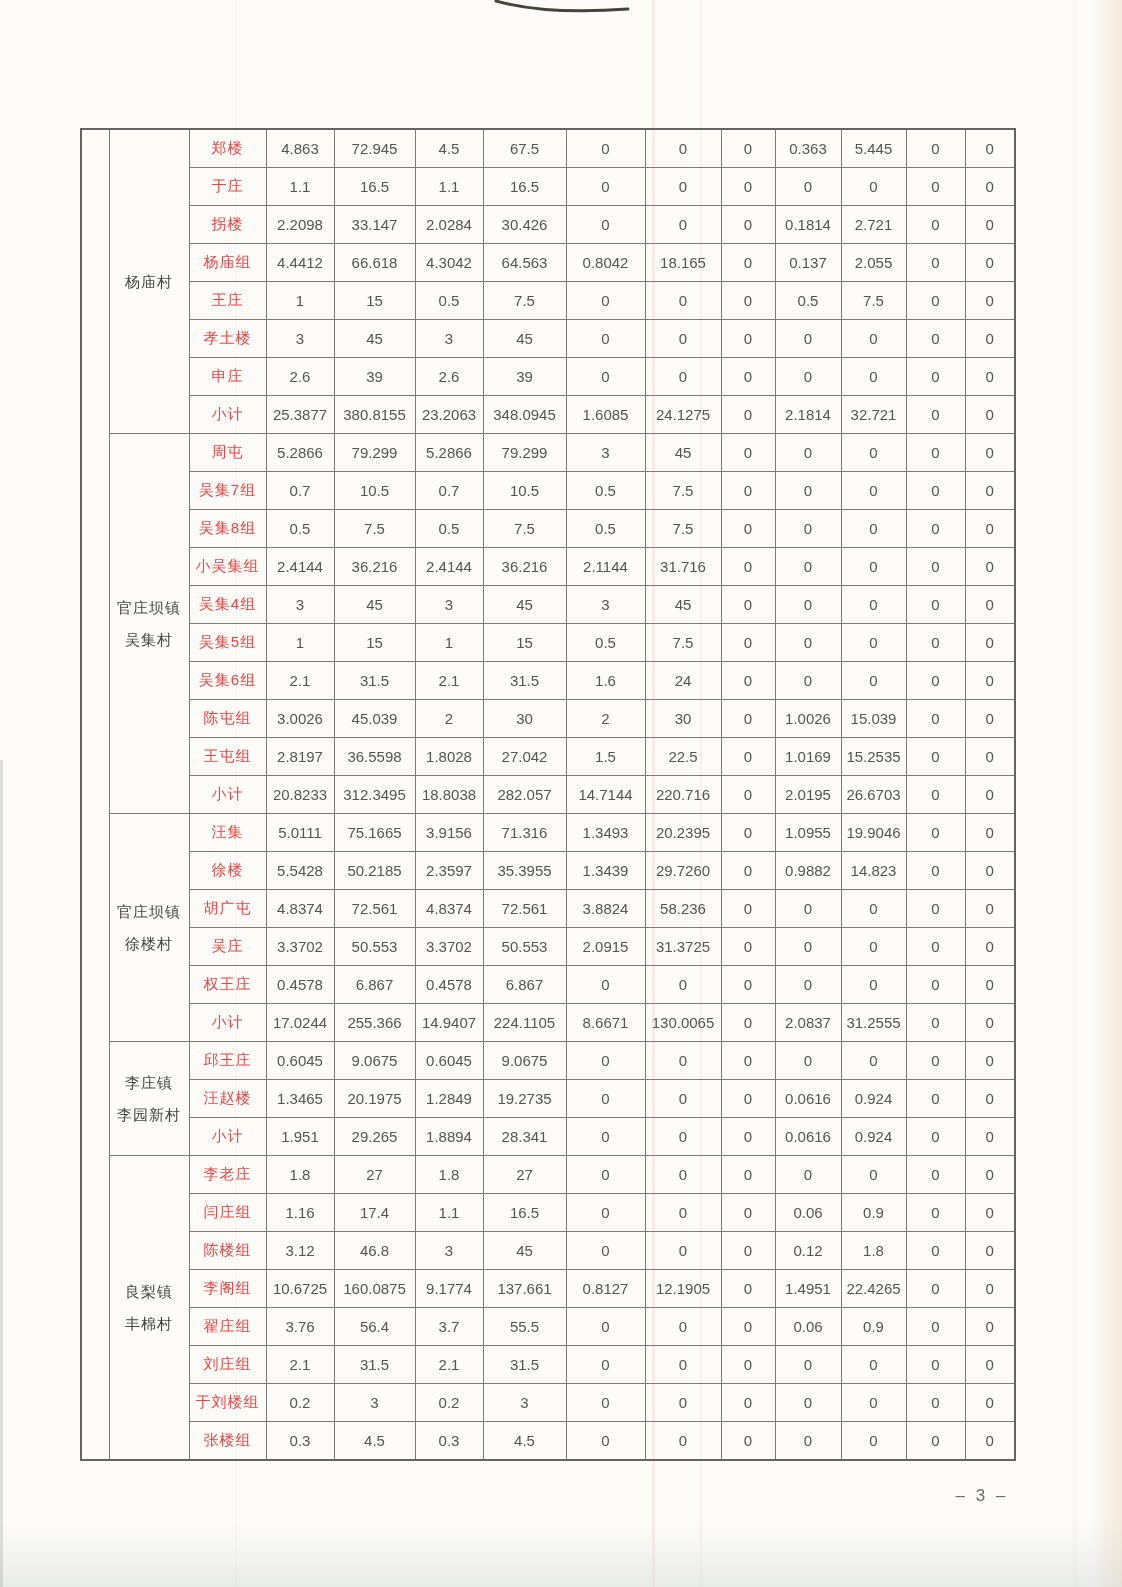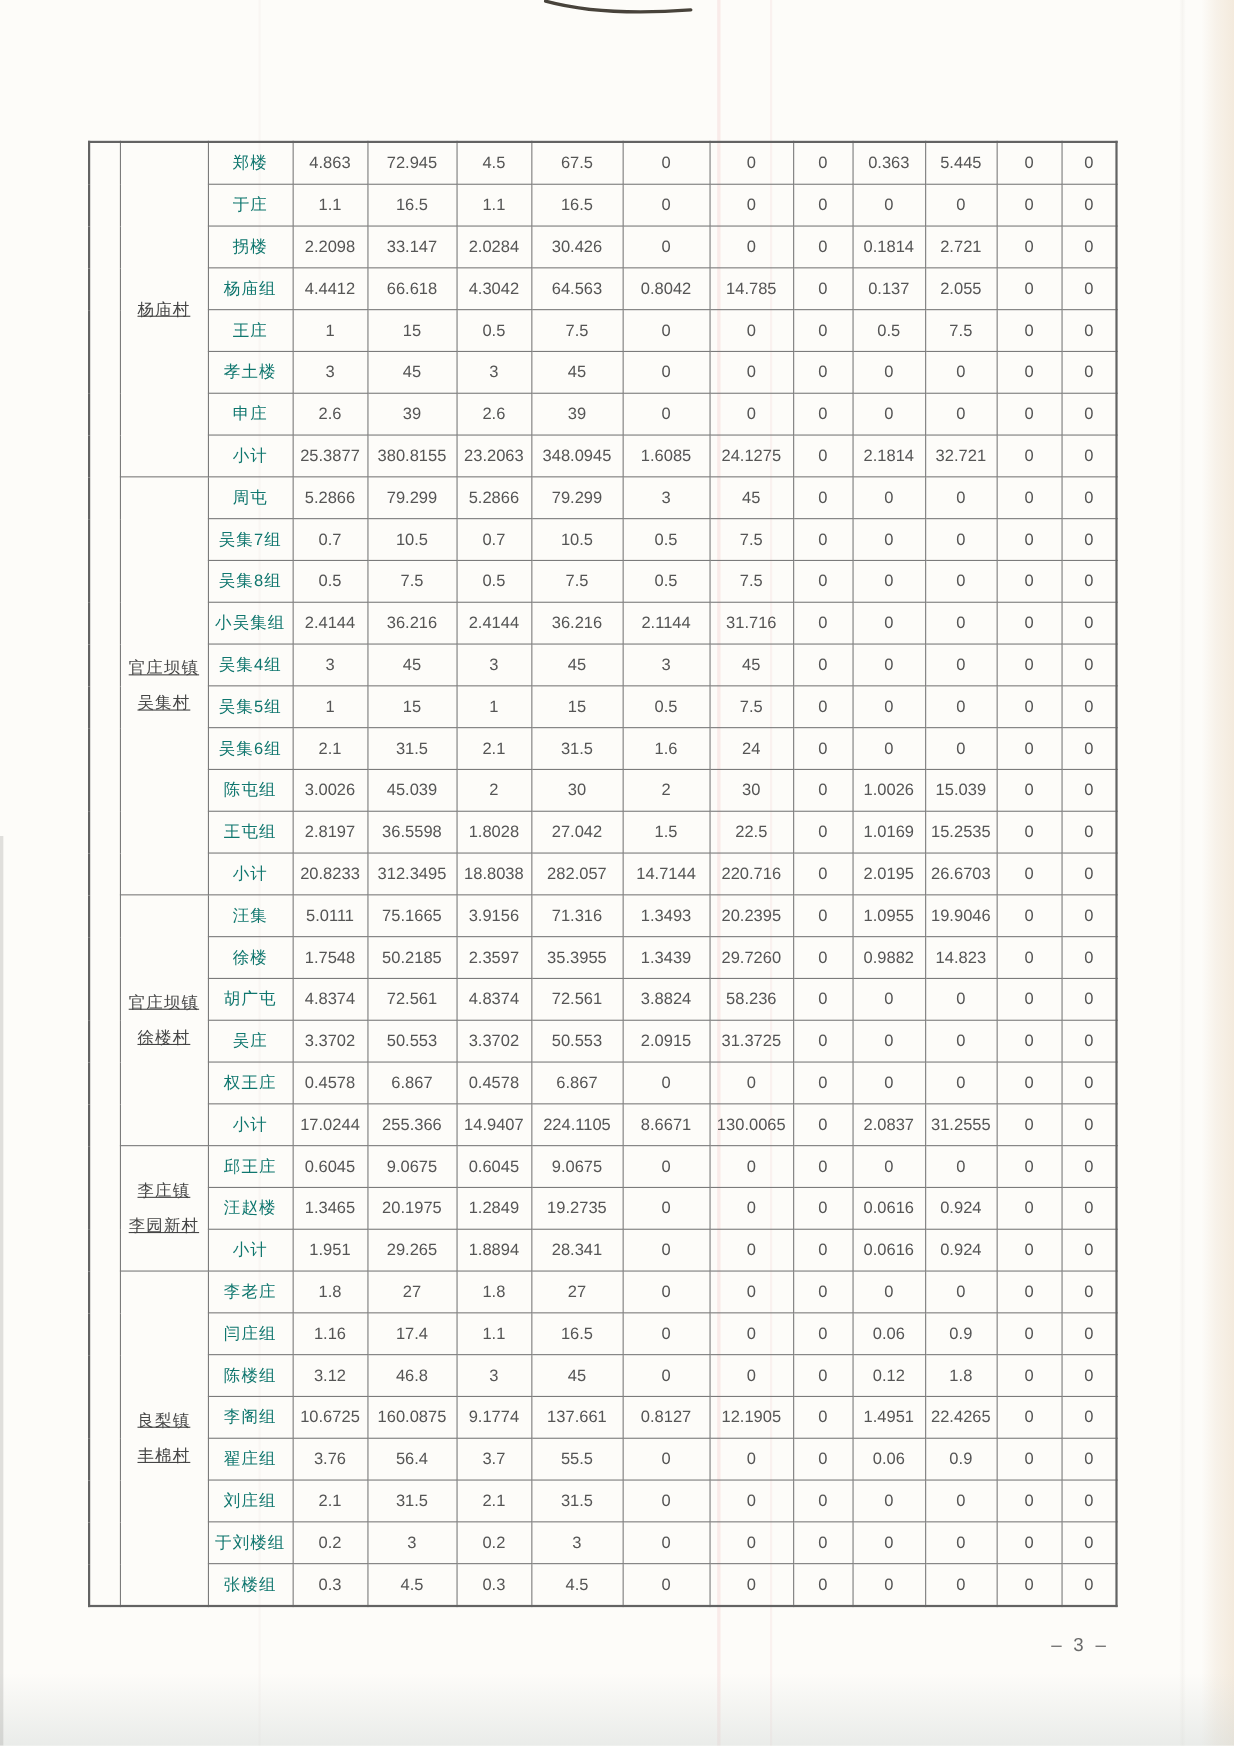--- a/index.html
+++ b/index.html
@@ -50,22 +50,22 @@
     padding:0;
     text-align:center;
     vertical-align:middle;
     color:#4e4e4e;
     font-size:15px;
     overflow:hidden;
     background:transparent;
   }
   td.col-a { background:transparent; }
   td.col-b { color:#454545; font-size:15px; letter-spacing:1px; }
-  td.col-b div { line-height:22px; margin:10px 0;text-decoration:underline; }
-  td.col-c { letter-spacing:1px; color:#0f766e;text-align:center; }
+  td.col-b div { line-height:22px; margin:10px 0; }
+  td.col-c { letter-spacing:1px; color:#ef4444;text-align:center; }
   td.num { font-family:"Liberation Sans","DejaVu Sans",sans-serif; color:#555555; }
   .page-number {
     position:absolute; left:936px; top:1486px; width:92px;
     text-align:center;
     font-size:17px; color:#6a6a6a; letter-spacing:3px;
   }
 </style>
 </head>
 <body>
 
@@ -146,21 +146,21 @@
           <td class="num">0</td>
           <td class="num">0</td>
         </tr>
         <tr>
           <td class="col-c">杨庙组</td>
           <td class="num">4.4412</td>
           <td class="num">66.618</td>
           <td class="num">4.3042</td>
           <td class="num">64.563</td>
           <td class="num">0.8042</td>
-          <td class="num">14.785</td>
+          <td class="num">18.165</td>
           <td class="num">0</td>
           <td class="num">0.137</td>
           <td class="num">2.055</td>
           <td class="num">0</td>
           <td class="num">0</td>
         </tr>
         <tr>
           <td class="col-c">王庄</td>
           <td class="num">1</td>
           <td class="num">15</td>
@@ -373,21 +373,21 @@
           <td class="num">1.3493</td>
           <td class="num">20.2395</td>
           <td class="num">0</td>
           <td class="num">1.0955</td>
           <td class="num">19.9046</td>
           <td class="num">0</td>
           <td class="num">0</td>
         </tr>
         <tr>
           <td class="col-c">徐楼</td>
-          <td class="num">1.7548</td>
+          <td class="num">5.5428</td>
           <td class="num">50.2185</td>
           <td class="num">2.3597</td>
           <td class="num">35.3955</td>
           <td class="num">1.3439</td>
           <td class="num">29.7260</td>
           <td class="num">0</td>
           <td class="num">0.9882</td>
           <td class="num">14.823</td>
           <td class="num">0</td>
           <td class="num">0</td>

